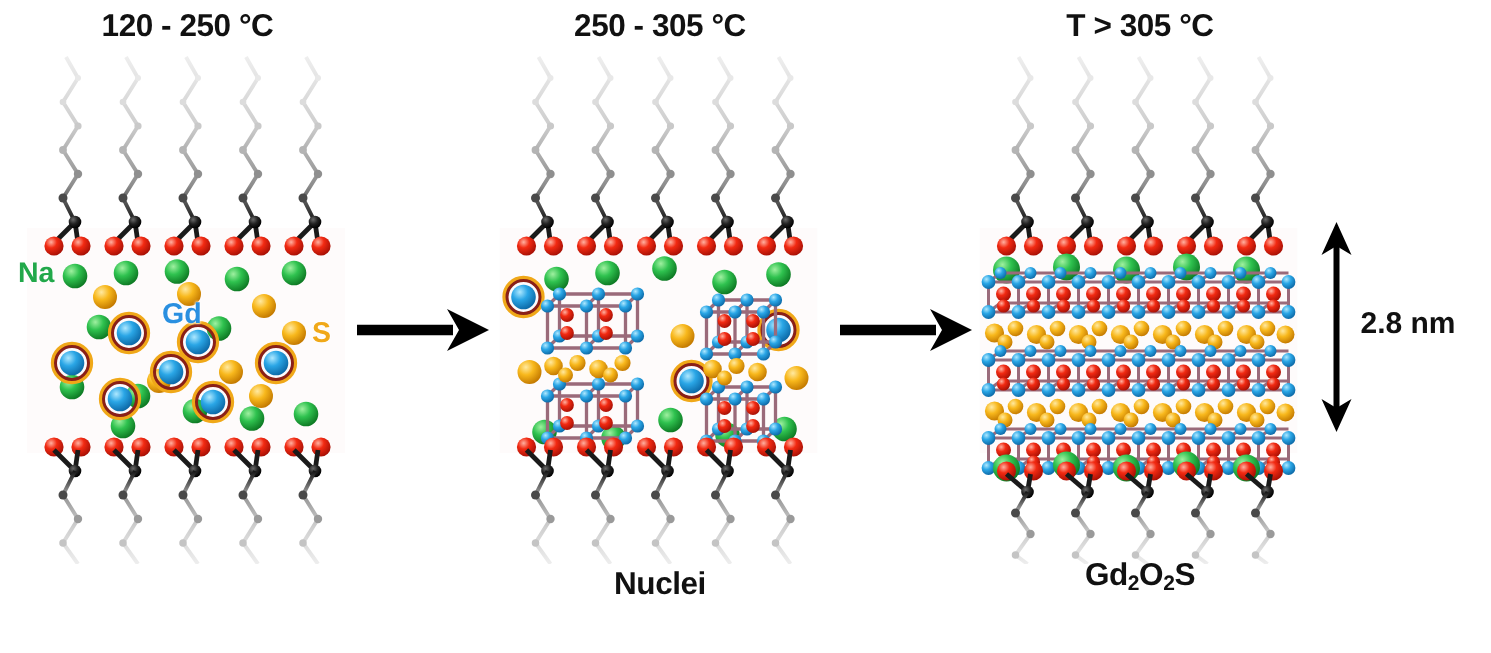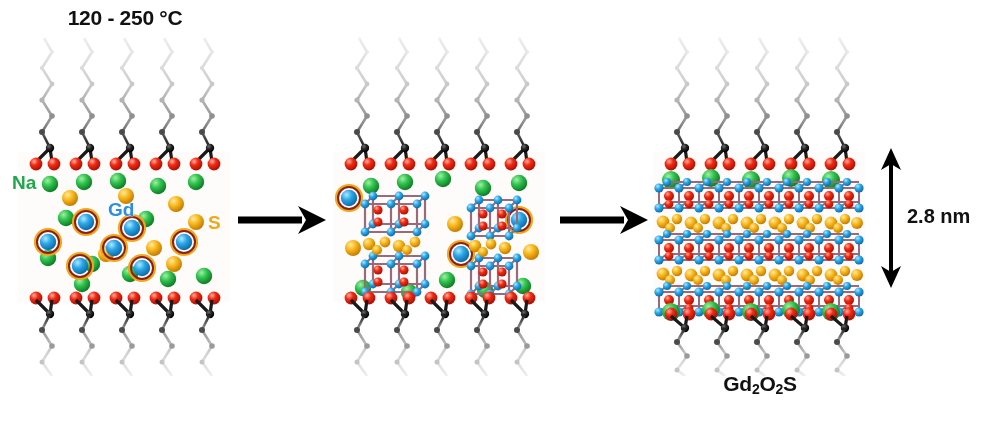--- a/index.html
+++ b/index.html
@@ -29,21 +29,23 @@
   }
   .arrow-wrap{position:absolute;}
 </style>
 </head>
 <body>
 
 <div id="stage">
 
   <div class="stage-title" style="left:20px;top:6px;width:210px;">120 - 250 °C</div>
 
-
+  <div class="stage-title" style="left:335px;top:6px;width:210px;">250 - 305 °C</div>
+
+  <div class="stage-title" style="left:655px;top:6px;width:210px;">T &gt; 305 °C</div>
 
   <div class="panel" style="left:18px;top:36px;">
     <svg width="212" height="340" viewBox="0 0 212 340">
       <defs>
         <radialGradient id="gNa" cx="35%" cy="30%" r="72%">
           <stop offset="0%" stop-color="#9ff0a0"></stop>
           <stop offset="45%" stop-color="#2fc24f"></stop>
           <stop offset="100%" stop-color="#0e7a24"></stop>
         </radialGradient>
         <radialGradient id="gGd" cx="35%" cy="30%" r="72%">
@@ -991,18 +993,19 @@
   <div class="arrow-wrap" style="left:877px;top:148px;">
     <svg width="28" height="140" viewBox="0 0 28 140">
       <line x1="14" y1="14" x2="14" y2="126" stroke="#000" stroke-width="4"></line>
       <polygon points="14,0 24,22 14,16 4,22" fill="#000"></polygon>
       <polygon points="14,140 24,118 14,124 4,118" fill="#000"></polygon>
     </svg>
   </div>
   <div class="scale-label" style="left:907px;top:205px;">2.8 nm</div>
 
 
+  <div class="stage-caption" style="left:335px;top:378px;width:210px;">Nuclei</div>
 
   <div class="stage-caption" style="left:655px;top:372px;width:210px;">
     <span>Gd</span><sub>2</sub><span>O</span><sub>2</sub><span>S</span>
   </div>
 
 </div>
 
 </body></html>

